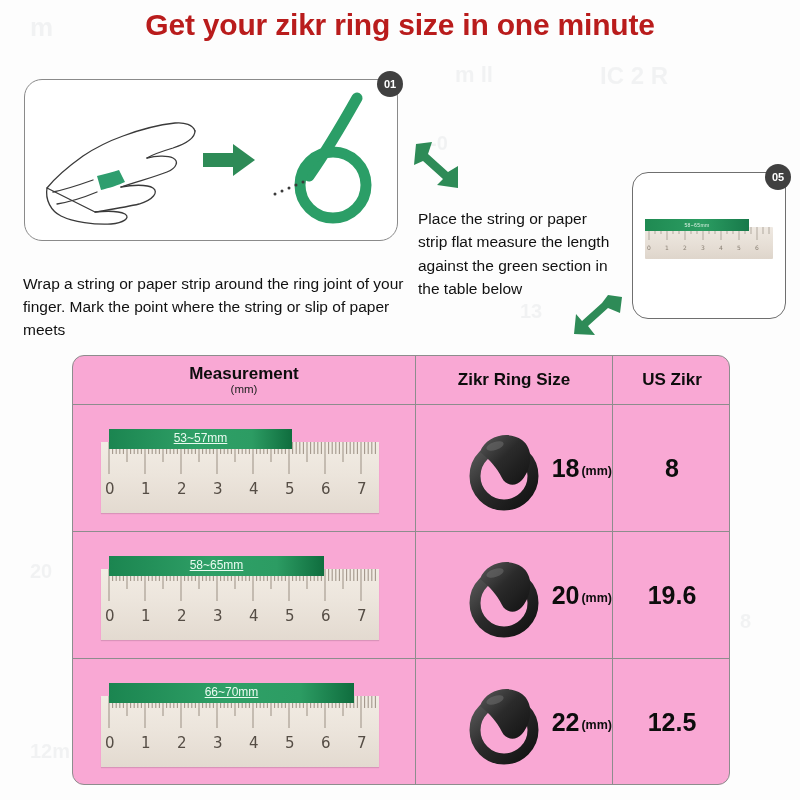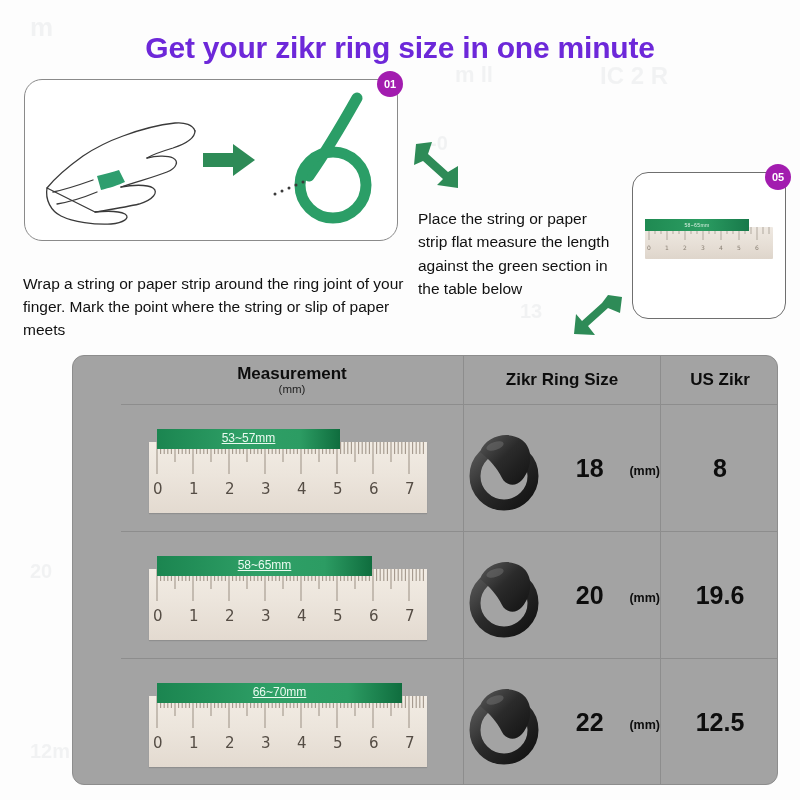--- a/index.html
+++ b/index.html
@@ -33,27 +33,27 @@
     position: absolute;
     color: #e7e9ea;
     font-family: "Liberation Sans", sans-serif;
     font-weight: bold;
     white-space: nowrap;
     filter: blur(0.6px);
   }
 
   .title {
     position: absolute;
-    top: 31px;
+    top: 8px;
     left: 0;
     width: 800px;
     text-align: center;
     font-size: 30px;
     font-weight: bold;
-    color: #6d28d9;
+    color: #b91c1c;
     letter-spacing: -0.2px;
     z-index: 5;
   }
 
   
   .panel1 {
     position: absolute;
     left: 24px;
     top: 79px;
     width: 372px;
@@ -61,21 +61,21 @@
     border: 1.2px solid #8a8a8a;
     border-radius: 18px;
     background: #ffffff;
     z-index: 3;
   }
   .badge {
     position: absolute;
     width: 26px;
     height: 26px;
     border-radius: 50%;
-    background: #a21caf;
+    background: #404040;
     color: #ffffff;
     font-size: 11px;
     font-weight: bold;
     display: flex;
     align-items: center;
     justify-content: center;
     z-index: 6;
   }
   #badge1 { left: 377px; top: 71px; }
   #badge2 { left: 765px; top: 164px; }
@@ -149,24 +149,23 @@
 
   
   .table-wrap {
     position: absolute;
     left: 72px;
     top: 355px;
     width: 656px;
     height: 428px;
     border: 1.1px solid #8d8d8d;
     border-radius: 12px;
-    background: #a3a3a3;
+    background: #f9a8d4;
     z-index: 4;
     overflow: hidden;
-    padding-left: 48px;
   }
   table.size-table {
     width: 100%;
     height: 100%;
     border-collapse: collapse;
     table-layout: fixed;
   }
   table.size-table td, table.size-table th {
     border: 1px solid #8d8d8d;
     padding: 0;
@@ -226,21 +225,21 @@
     text-align: center;
     font-family: "Liberation Sans", sans-serif;
     z-index: 2;
     text-decoration: underline;
   }
   .ticks { position: absolute; left: 0; top: 13px; }
   .ring-cell { position: relative; }
   .ring-inner {
     display: flex;
     align-items: center;
-    justify-content: space-between;
+    justify-content: flex-end;
     gap: 2px;
   }
   .ring-num {
     font-size: 25px;
     font-weight: bold;
     color: #0d0d0d;
   }
   .ring-unit {
     font-size: 12.5px;
     font-weight: bold;

